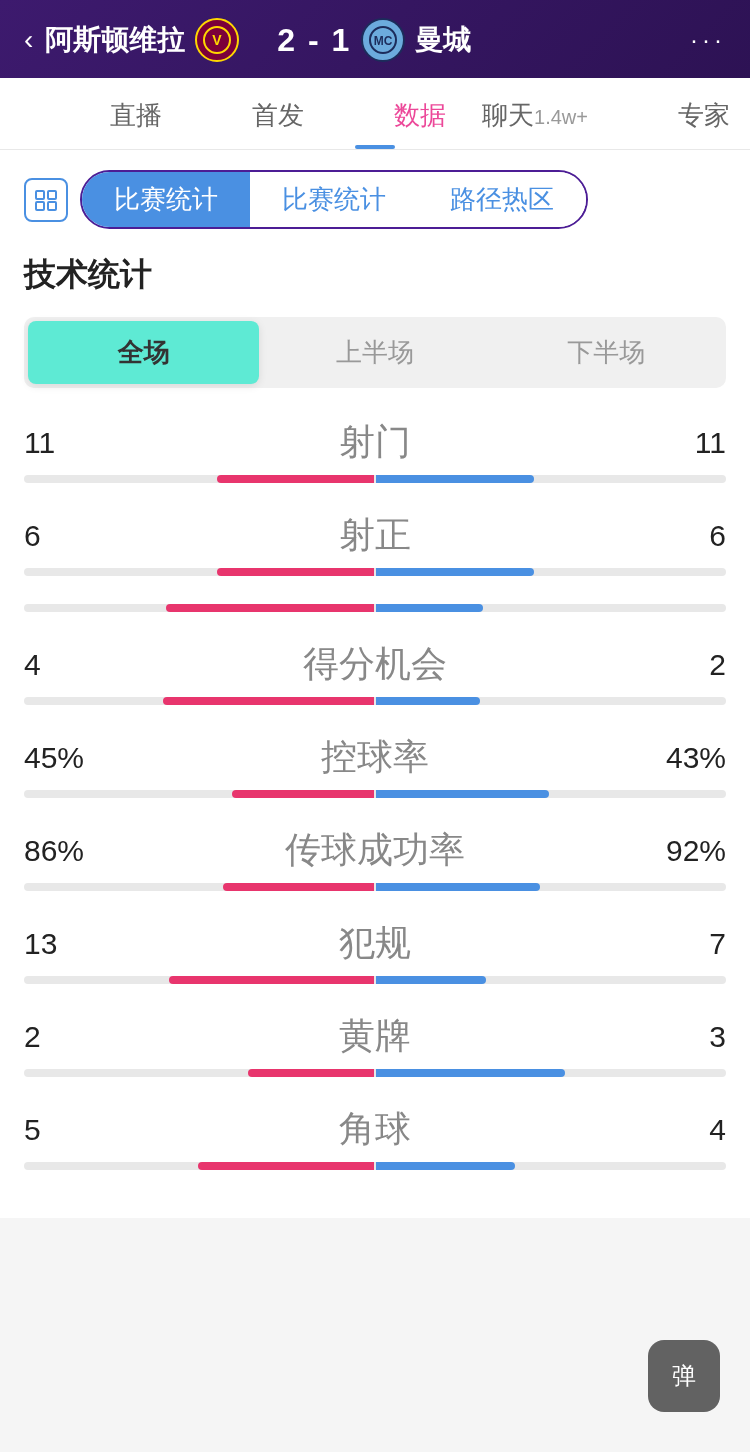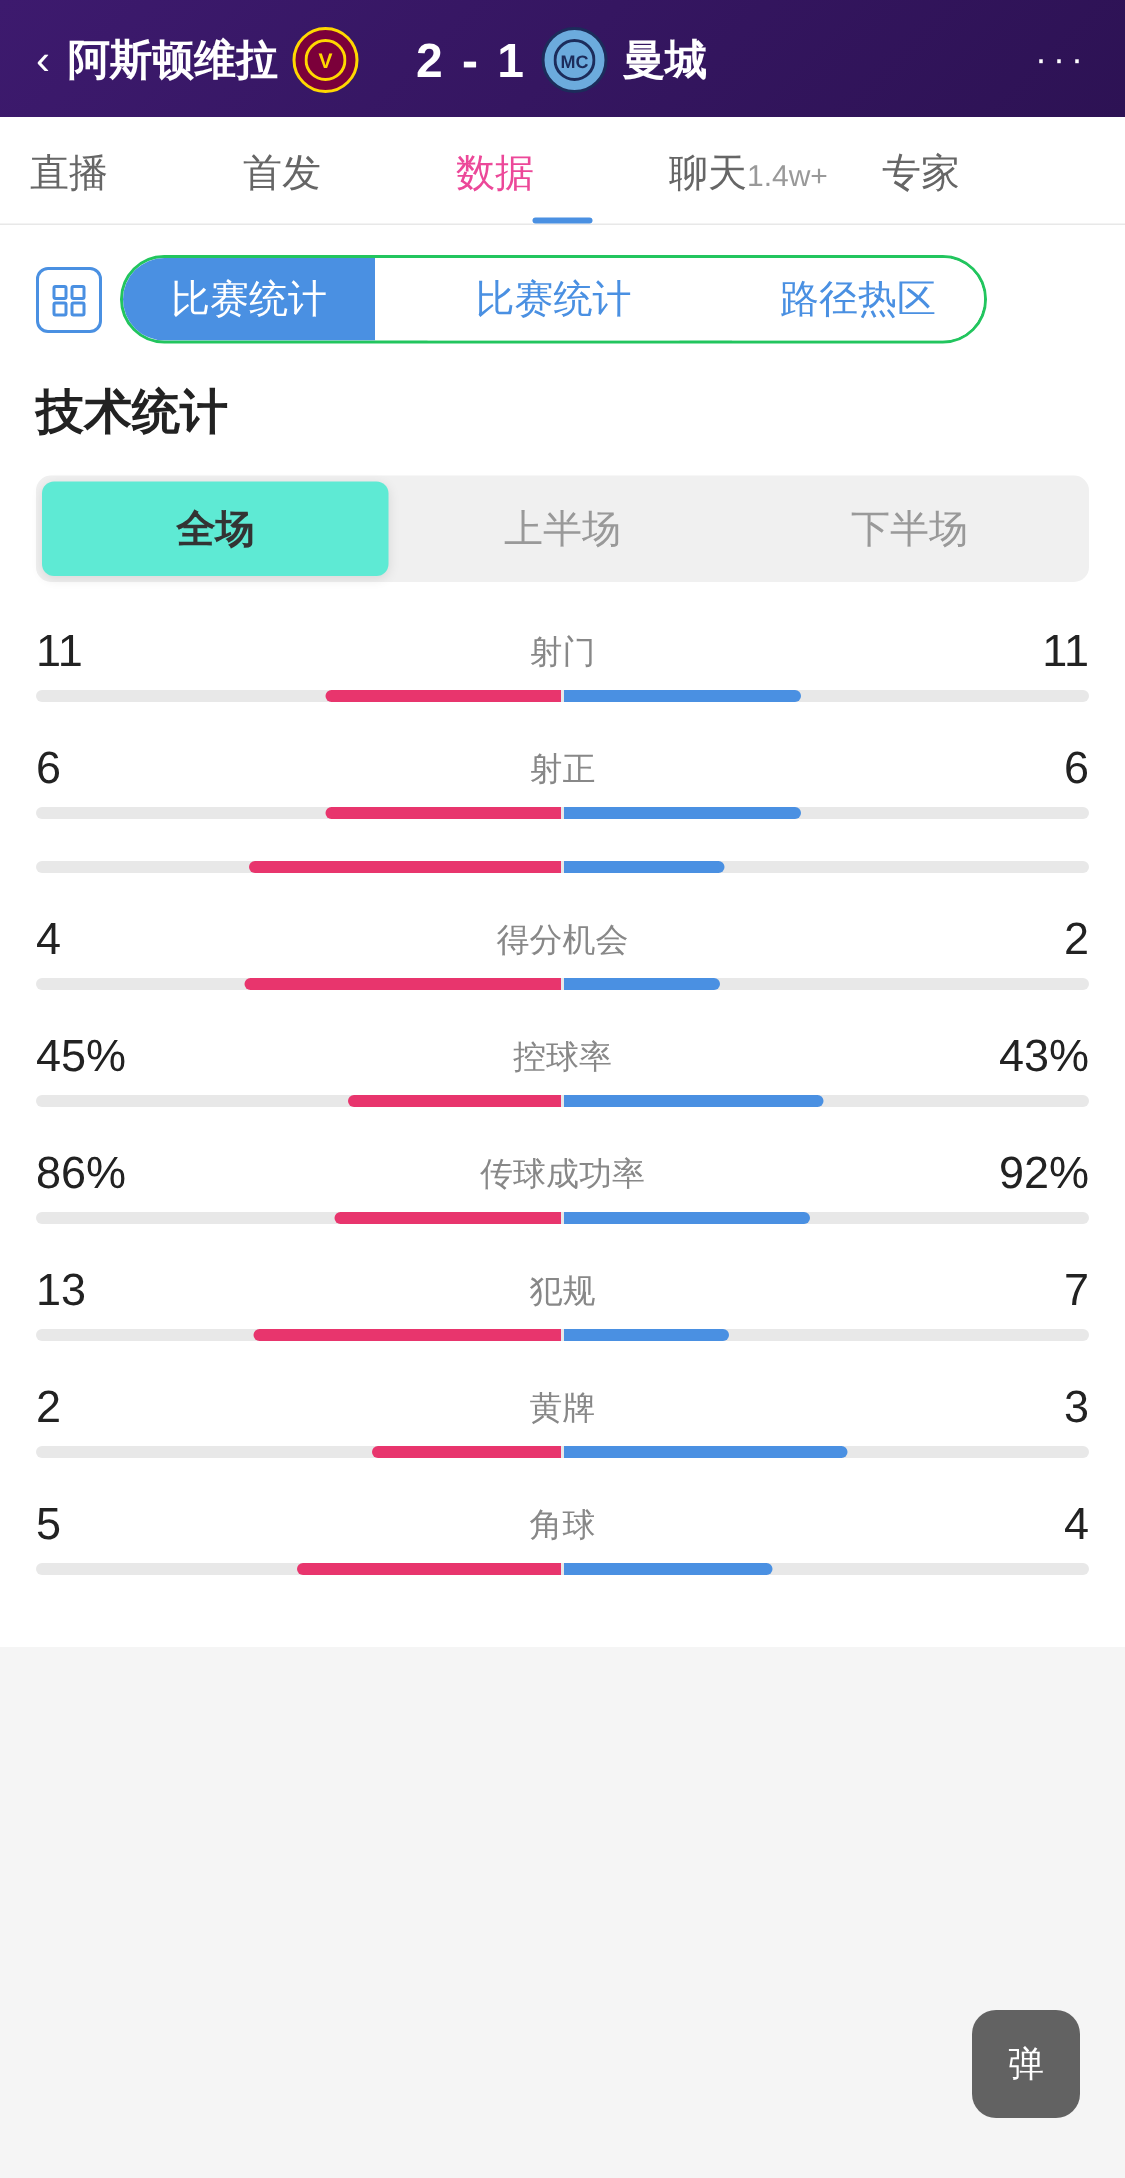--- a/index.html
+++ b/index.html
@@ -71,21 +71,21 @@
 
     
     .nav-tabs {
       background: white;
       display: flex;
       border-bottom: 1px solid #e8e8e8;
       padding: 0 20px;
     }
     .nav-tab {
       flex: 1;
-      text-align: left;
+      text-align: right;
       padding: 20px 0 16px;
       font-size: 26px;
       color: #666;
       cursor: pointer;
       position: relative;
     }
     .nav-tab.active {
       color: #ec4899;
       font-weight: 400;
     }
@@ -125,24 +125,23 @@
       border-radius: 8px;
       display: flex;
       align-items: center;
       justify-content: center;
       color: #4A90E2;
       font-size: 20px;
       cursor: pointer;
     }
     .filter-tabs {
       display: flex;
-      border: 2px solid #22c55e;
+      border: 2px solid #4c1d95;
       border-radius: 30px;
       overflow: hidden;
-      gap: 35px;
     }
     .filter-tab {
       padding: 10px 32px;
       font-size: 26px;
       cursor: pointer;
       color: #4A90E2;
       background: white;
     }
     .filter-tab.active {
       background: #4A90E2;
@@ -191,21 +190,21 @@
       align-items: center;
       margin-bottom: 8px;
     }
     .stat-value-left {
       font-size: 30px;
       color: #222;
       font-weight: 500;
       min-width: 80px;
     }
     .stat-label {
-      font-size: 22px;
+      font-size: 36px;
       color: #888;
       text-align: center;
       flex: 1;
     }
     .stat-value-right {
       font-size: 30px;
       color: #222;
       font-weight: 500;
       min-width: 80px;
       text-align: right;

